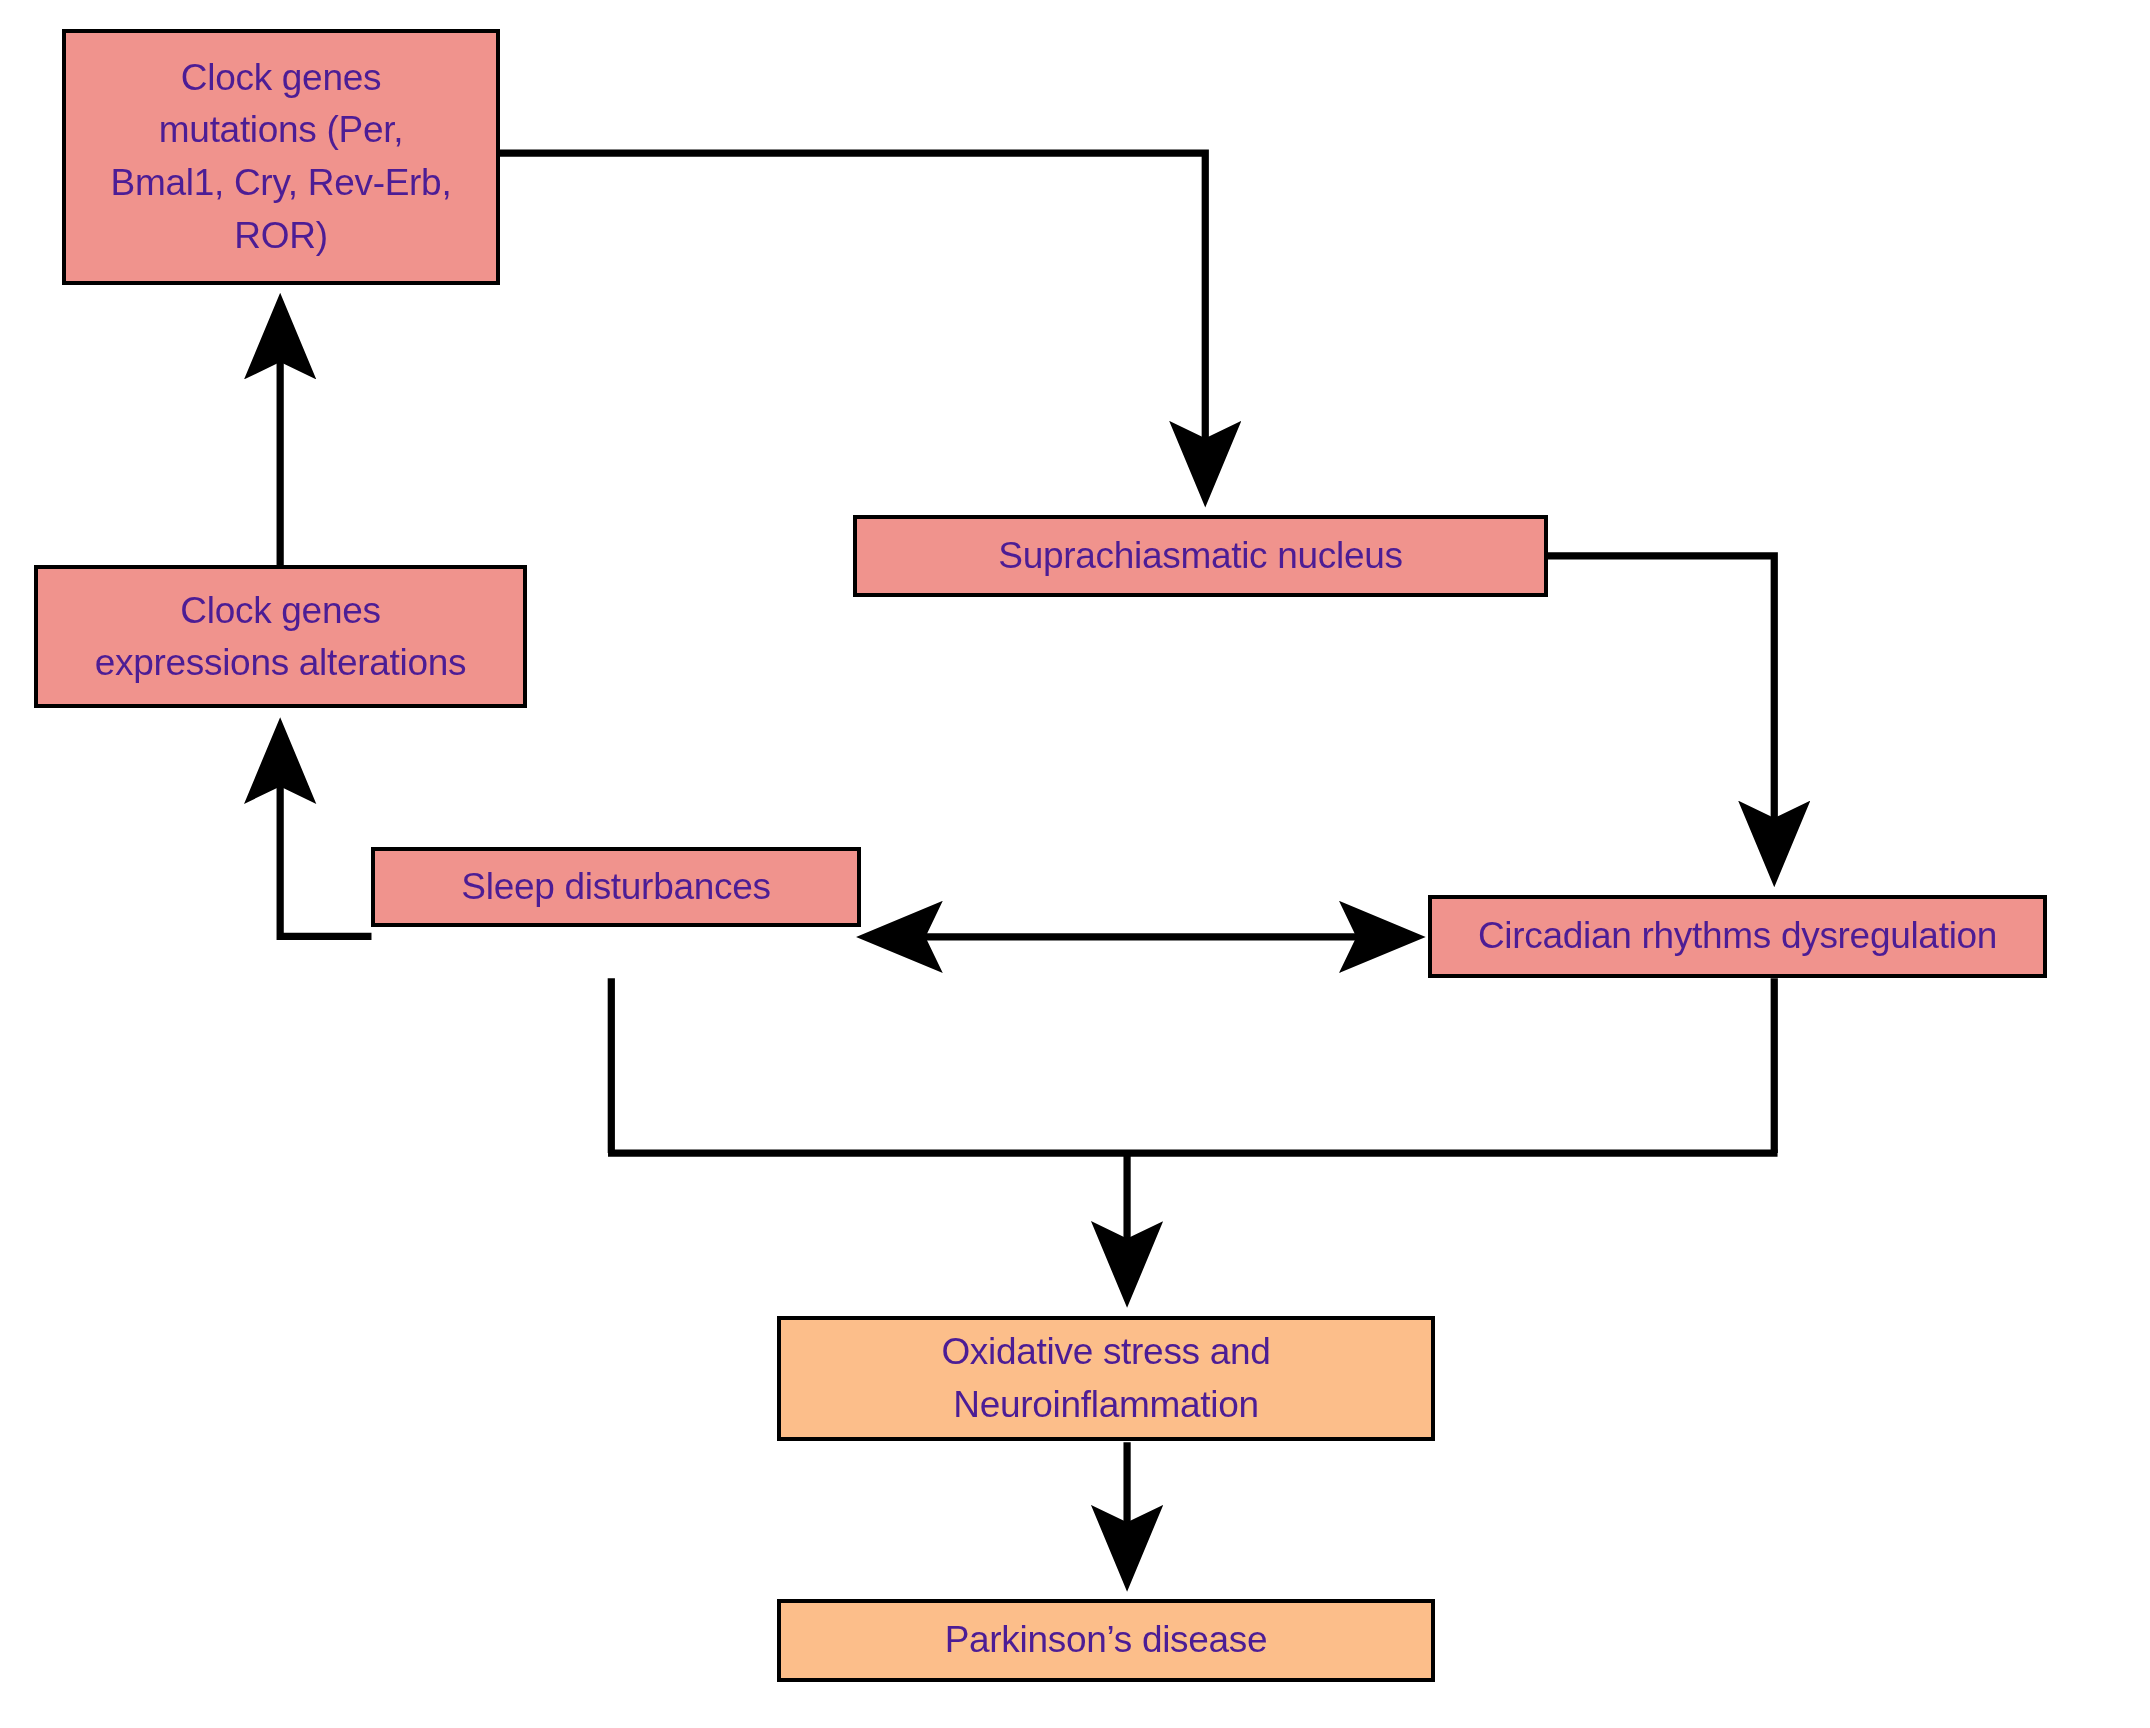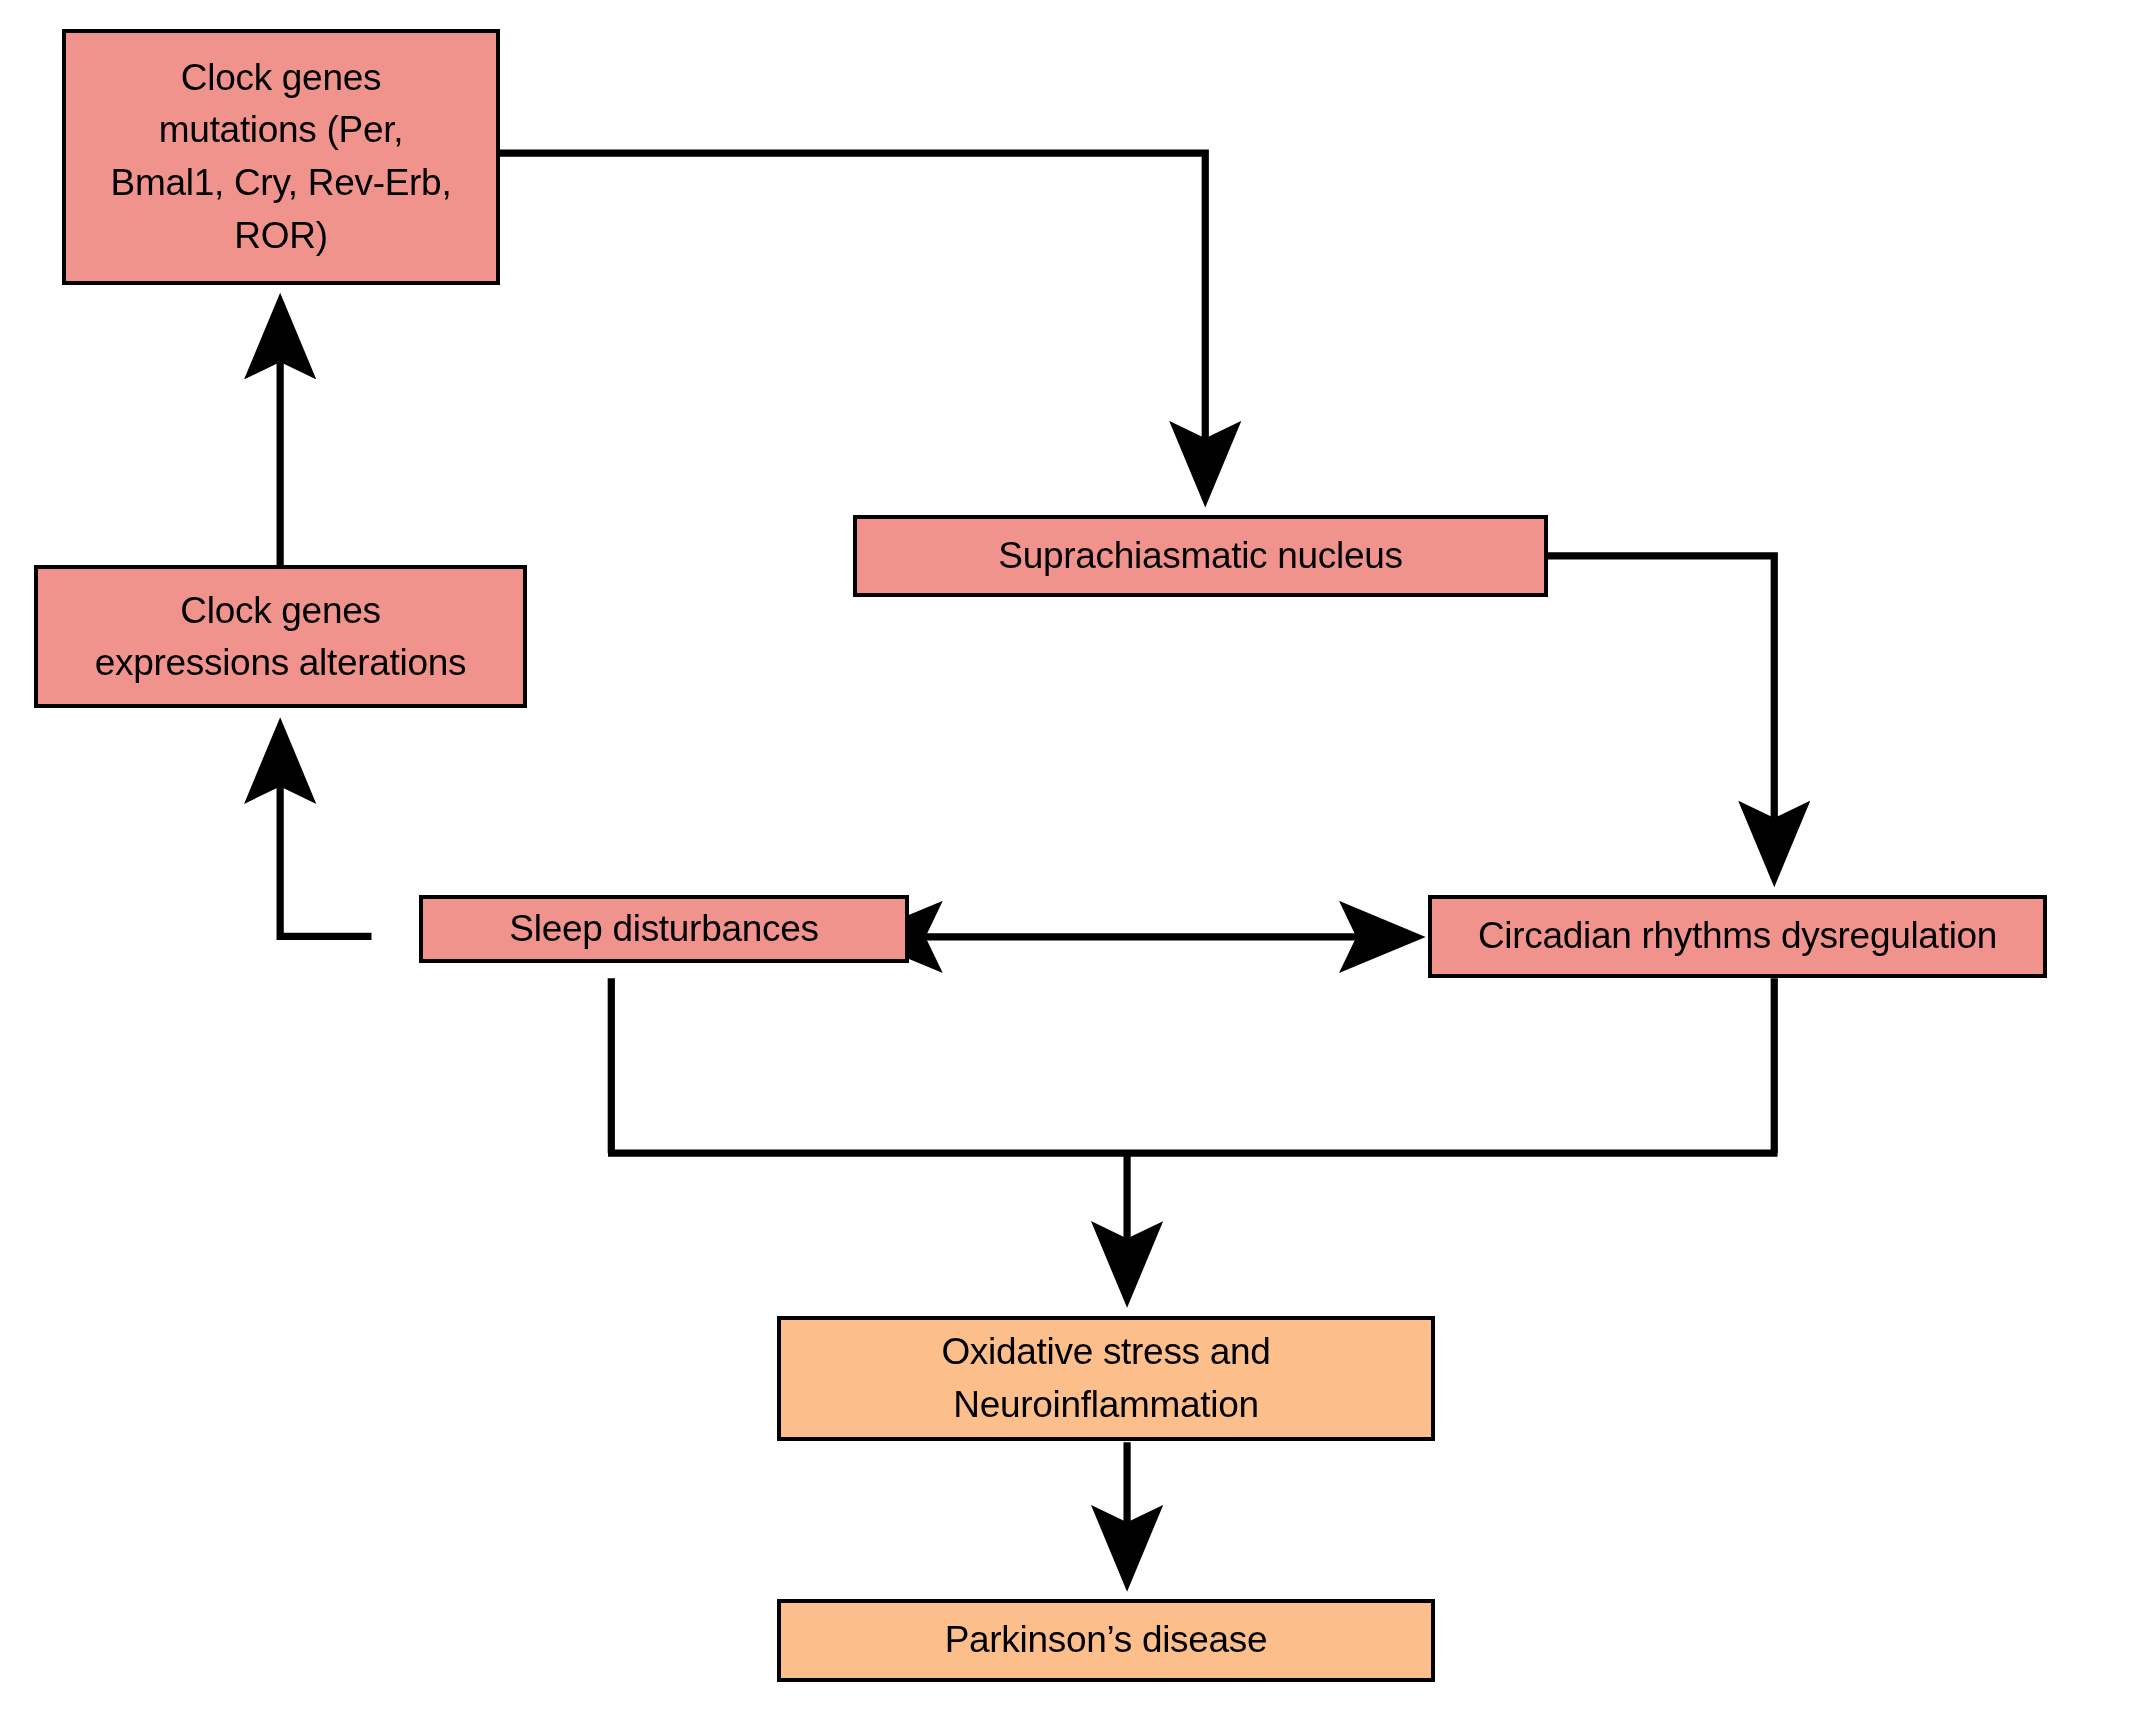--- a/index.html
+++ b/index.html
@@ -25,21 +25,21 @@
     height: 1728px;
   }
   .node {
     position: absolute;
     box-sizing: border-box;
     border: 4.6px solid #000000;
     display: flex;
     align-items: center;
     justify-content: center;
     text-align: center;
-    color: #000000;
+    color: #4c1d95;
     line-height: 1.32;
     letter-spacing: -0.3px;
     font-size: 37px;
     padding: 2.6px 8px;
     white-space: pre-line;
   }
   .node-pink { background: #F0938D; }
   .node-orange { background: #FCBE8A; }
 
   
@@ -48,21 +48,21 @@
     line-height: 1.42;
   }
   #node-clock-genes-expressions {
     left: 34px;  top: 565px;  width: 493px;  height: 143px;
     line-height: 1.40;
   }
   #node-suprachiasmatic-nucleus {
     left: 853px; top: 515px;  width: 695px;  height: 82px;
   }
   #node-sleep-disturbances {
-    left: 371px;  top: 895px; width: 490px;  height: 68px; margin-left: 48px;
+    left: 371px;  top: 847px; width: 490px;  height: 80px;
   }
   #node-circadian-dysregulation {
     left: 1428px; top: 895px; width: 619px; height: 83px;
   }
   #node-oxidative-stress {
     left: 777px; top: 1316px; width: 658px; height: 125px;
     line-height: 1.42;
   }
   #node-parkinsons-disease {
     left: 777px; top: 1599px; width: 658px; height: 83px;

